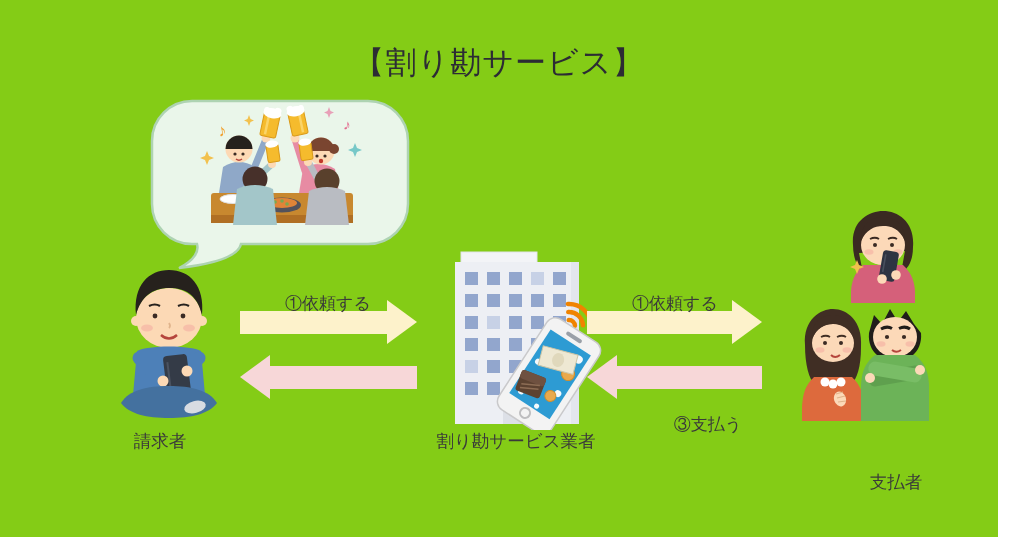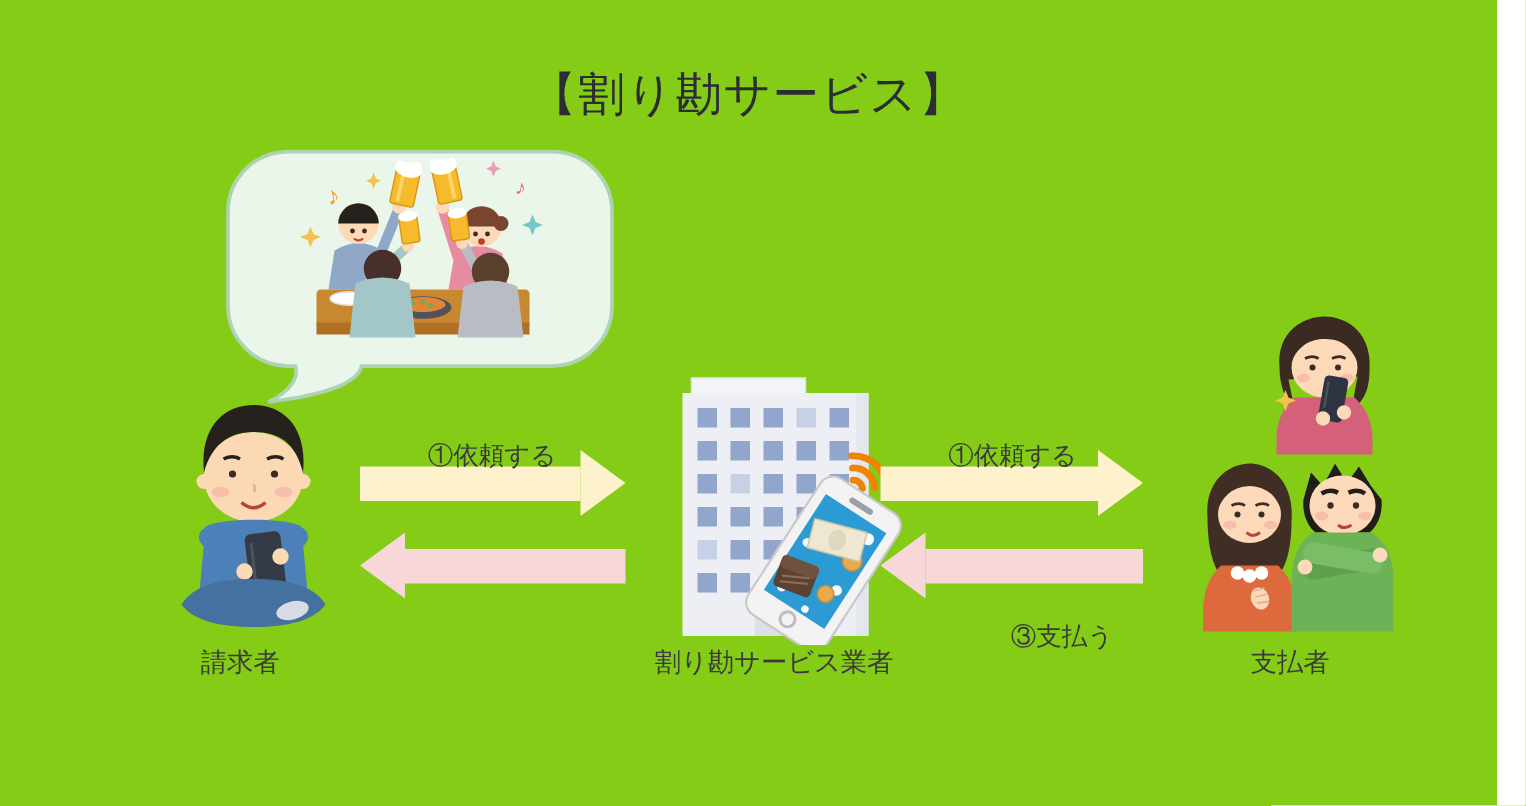--- a/index.html
+++ b/index.html
@@ -283,15 +283,15 @@
     <div class="head-left"></div>
     <div class="shaft" style="width:145px;"></div>
   </div>
 
   <div class="flow-label" style="left:328px;top:277px;">①依頼する</div>
   <div class="flow-label" style="left:675px;top:277px;">①依頼する</div>
   <div class="flow-label" style="left:708px;top:398px;">③支払う</div>
 
   <div class="actor-label" style="left:160px;">請求者</div>
   <div class="actor-label" style="left:516px;">割り勘サービス業者</div>
-  <div class="actor-label" style="left:860px;">支払者</div>
+  <div class="actor-label" style="left:896px;margin-top:41px;">支払者</div>
 
 </div>
 
 </body></html>

